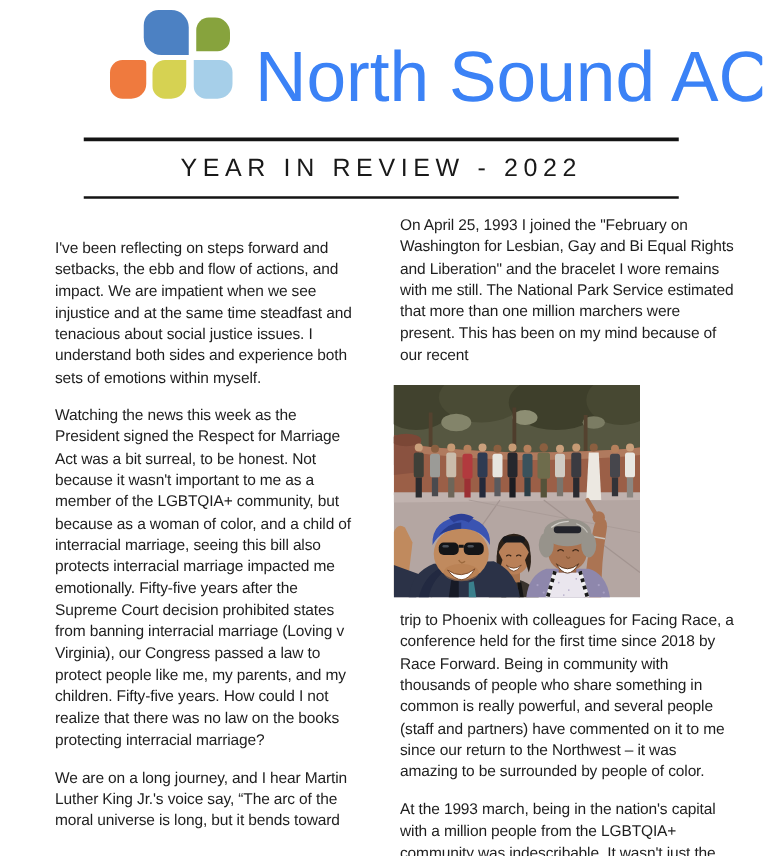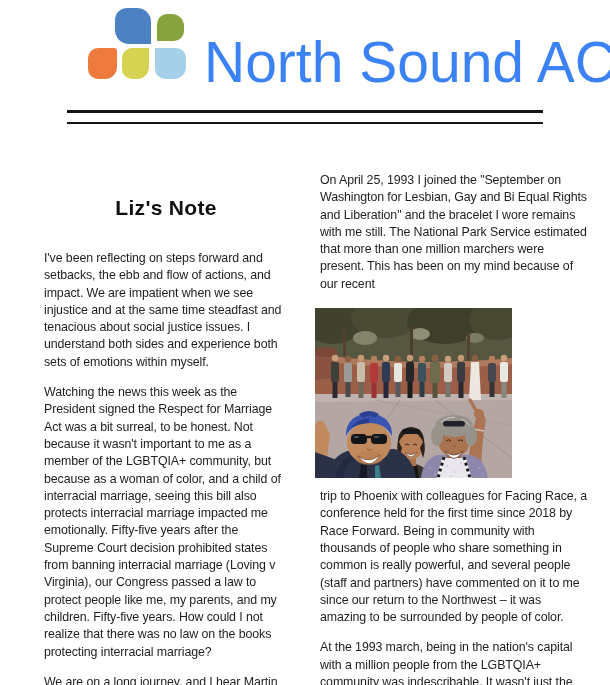--- a/index.html
+++ b/index.html
@@ -50,33 +50,33 @@
       <span class="tile tile-blue"></span>
       <span class="tile tile-green"></span>
       <span class="tile tile-orange"></span>
       <span class="tile tile-yellow"></span>
       <span class="tile tile-lightblue"></span>
     </div>
     <div class="brand">North Sound ACH</div>
 
     <div class="banner">
       <div class="rule-top"></div>
+      <div class="banner-text">YEAR IN REVIEW - 2022</div>
       <div class="rule-bottom"></div>
     </div>
   </div>
 
   <section class="col-left">
-    <h2 class="note-title">Liz's Note</h2>
     <p class="body-text">I've been reflecting on steps forward and setbacks, the ebb and flow of actions, and impact. We are impatient when we see injustice and at the same time steadfast and tenacious about social justice issues. I understand both sides and experience both sets of emotions within myself.</p>
     <p class="body-text">Watching the news this week as the President signed the Respect for Marriage Act was a bit surreal, to be honest. Not because it wasn't important to me as a member of the LGBTQIA+ community, but because as a woman of color, and a child of interracial marriage, seeing this bill also protects interracial marriage impacted me emotionally. Fifty-five years after the Supreme Court decision prohibited states from banning interracial marriage (Loving v Virginia), our Congress passed a law to protect people like me, my parents, and my children. Fifty-five years. How could I not realize that there was no law on the books protecting interracial marriage?</p>
     <p class="body-text">We are on a long journey, and I hear Martin Luther King Jr.'s voice say, “The arc of the moral universe is long, but it bends toward</p>
   </section>
 
   <section class="col-right">
-    <p class="body-text">On April 25, 1993 I joined the "September on Washington for Lesbian, Gay and Bi Equal Rights and Liberation" and the bracelet I wore remains with me still. The National Park Service estimated that more than one million marchers were present. This has been on my mind because of our recent</p>
+    <p class="body-text">On April 25, 1993 I joined the "February on Washington for Lesbian, Gay and Bi Equal Rights and Liberation" and the bracelet I wore remains with me still. The National Park Service estimated that more than one million marchers were present. This has been on my mind because of our recent</p>
 
     <div class="photo-row">
       <svg class="photo" viewBox="0 0 197 170" preserveAspectRatio="none" aria-hidden="true">
 
         <g>
           <rect x="0" y="0" width="197" height="64" fill="#565741"></rect>
           <ellipse cx="18" cy="14" rx="30" ry="22" fill="#41422e"></ellipse>
           <ellipse cx="70" cy="10" rx="34" ry="20" fill="#4a4b35"></ellipse>
           <ellipse cx="130" cy="14" rx="38" ry="22" fill="#3e3f2b"></ellipse>
           <ellipse cx="182" cy="12" rx="28" ry="20" fill="#474832"></ellipse>

